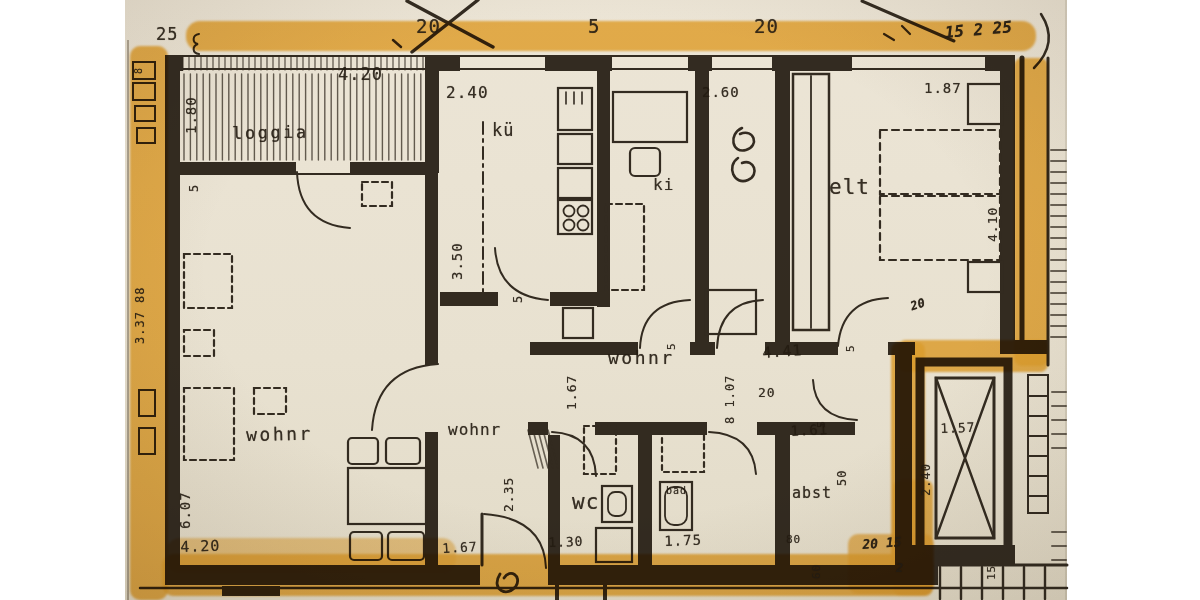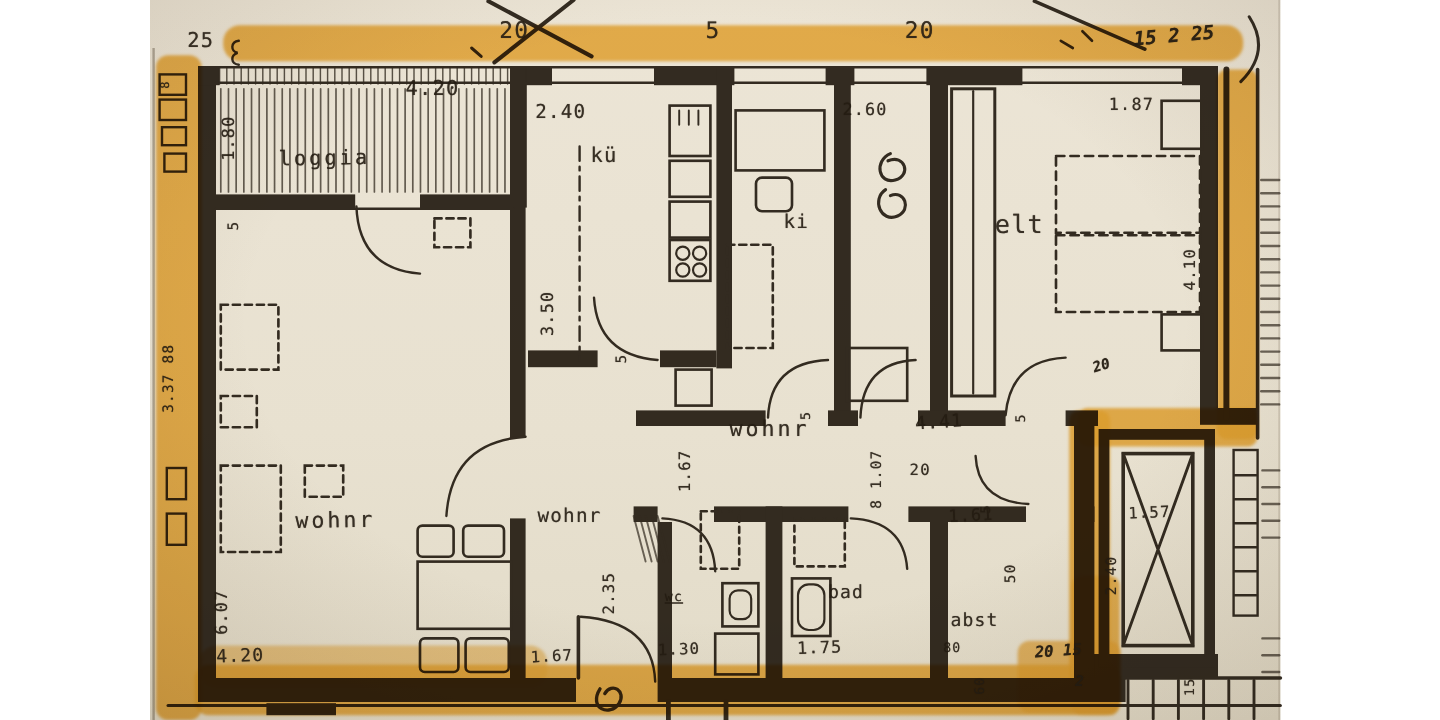--- a/index.html
+++ b/index.html
@@ -366,25 +366,25 @@
       <span class="lbl" style="left: 565px; top: 410px; font-size: 13px; transform: rotate(-90deg);">1.67</span>
       <span class="lbl" style="left: 666px; top: 350px; font-size: 11px; transform: rotate(-90deg);">5</span>
       <span class="lbl" style="left: 762px; top: 346px; font-size: 15px; transform: rotate(-4deg);">4.41</span>
       <span class="lbl" style="left: 724px; top: 424px; font-size: 12px; transform: rotate(-90deg);">8 1.07</span>
       <span class="lbl" style="left: 758px; top: 386px; font-size: 13px;">20</span>
       <span class="lbl" style="left: 790px; top: 424px; font-size: 14px; transform: rotate(-3deg);">1.61</span>
       <span class="lbl" style="left: 816px; top: 428px; font-size: 11px; transform: rotate(-90deg);">5</span>
       <span class="lbl" style="left: 836px; top: 486px; font-size: 12px; transform: rotate(-90deg);">50</span>
       <span class="lbl" style="left: 448px; top: 422px; font-size: 16px;">wohnr</span>
       <span class="lbl" style="left: 502px; top: 512px; font-size: 13px; transform: rotate(-90deg);">2.35</span>
-      <span class="lbl" style="left: 554px; top: 492px; font-size: 11px; text-decoration: underline;">wc</span>
+      <span class="lbl" style="left: 572px; top: 492px; font-size: 21px;">wc</span>
       <span class="lbl" style="left: 548px; top: 536px; font-size: 13px; transform: rotate(-2deg);">1.30</span>
-      <span class="lbl" style="left: 690px; top: 486px; font-size: 15px;">bad</span>
+      <span class="lbl" style="left: 666px; top: 486px; font-size: 10px;">bad</span>
       <span class="lbl" style="left: 664px; top: 534px; font-size: 14px; transform: rotate(-2deg);">1.75</span>
-      <span class="lbl" style="left: 792px; top: 486px; font-size: 15px; margin-top: 24px;">abst</span>
+      <span class="lbl" style="left: 792px; top: 486px; font-size: 15px;">abst</span>
       <span class="lbl" style="left: 786px; top: 534px; font-size: 11px;">80</span>
       <span class="lbl" style="left: 811px; top: 579px; font-size: 11px; transform: rotate(-90deg);">60</span>
       <span class="lbl" style="left: 940px; top: 422px; font-size: 13px; transform: rotate(-2deg);">1.57</span>
       <span class="lbl" style="left: 920px; top: 496px; font-size: 12px; transform: rotate(-90deg);">2.40</span>
       <span class="lbl wide" style="left: 246px; top: 426px; font-size: 18px; transform: rotate(-1deg);">wohnr</span>
       <span class="lbl" style="left: 178px; top: 529px; font-size: 14px; transform: rotate(-90deg);">6.07</span>
       <span class="lbl" style="left: 180px; top: 540px; font-size: 15px; transform: rotate(-2deg);">4.20</span>
       <span class="lbl" style="left: 442px; top: 542px; font-size: 13px; transform: rotate(-3deg);">1.67</span>
       <span class="lbl" style="left: 134px; top: 344px; font-size: 12px; transform: rotate(-90deg);">3.37 88</span>
       <span class="lbl" style="left: 134px; top: 74px; font-size: 10px; transform: rotate(-90deg);">8</span>

